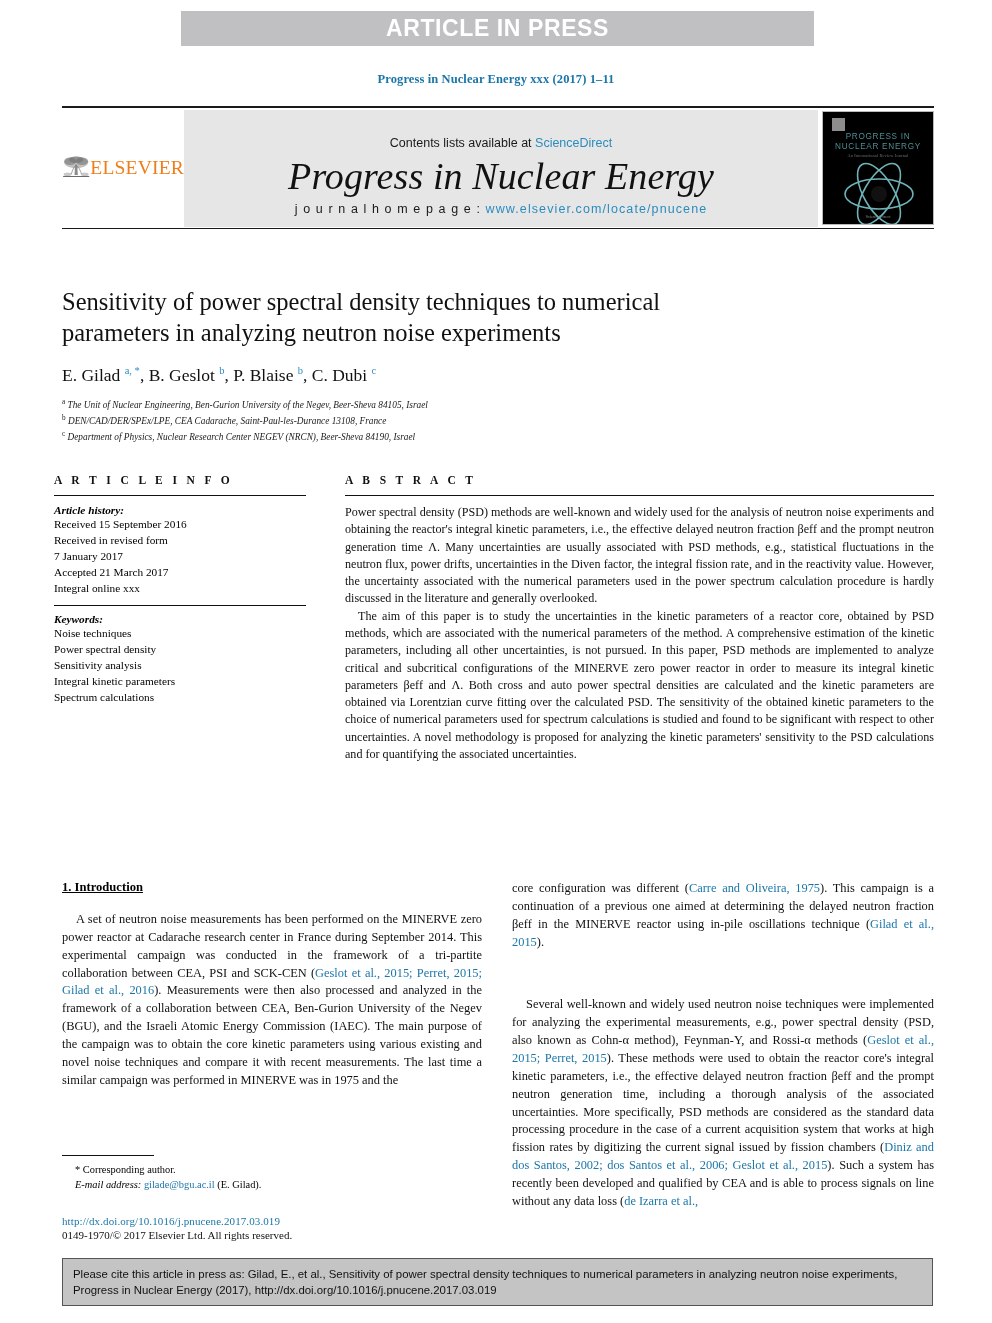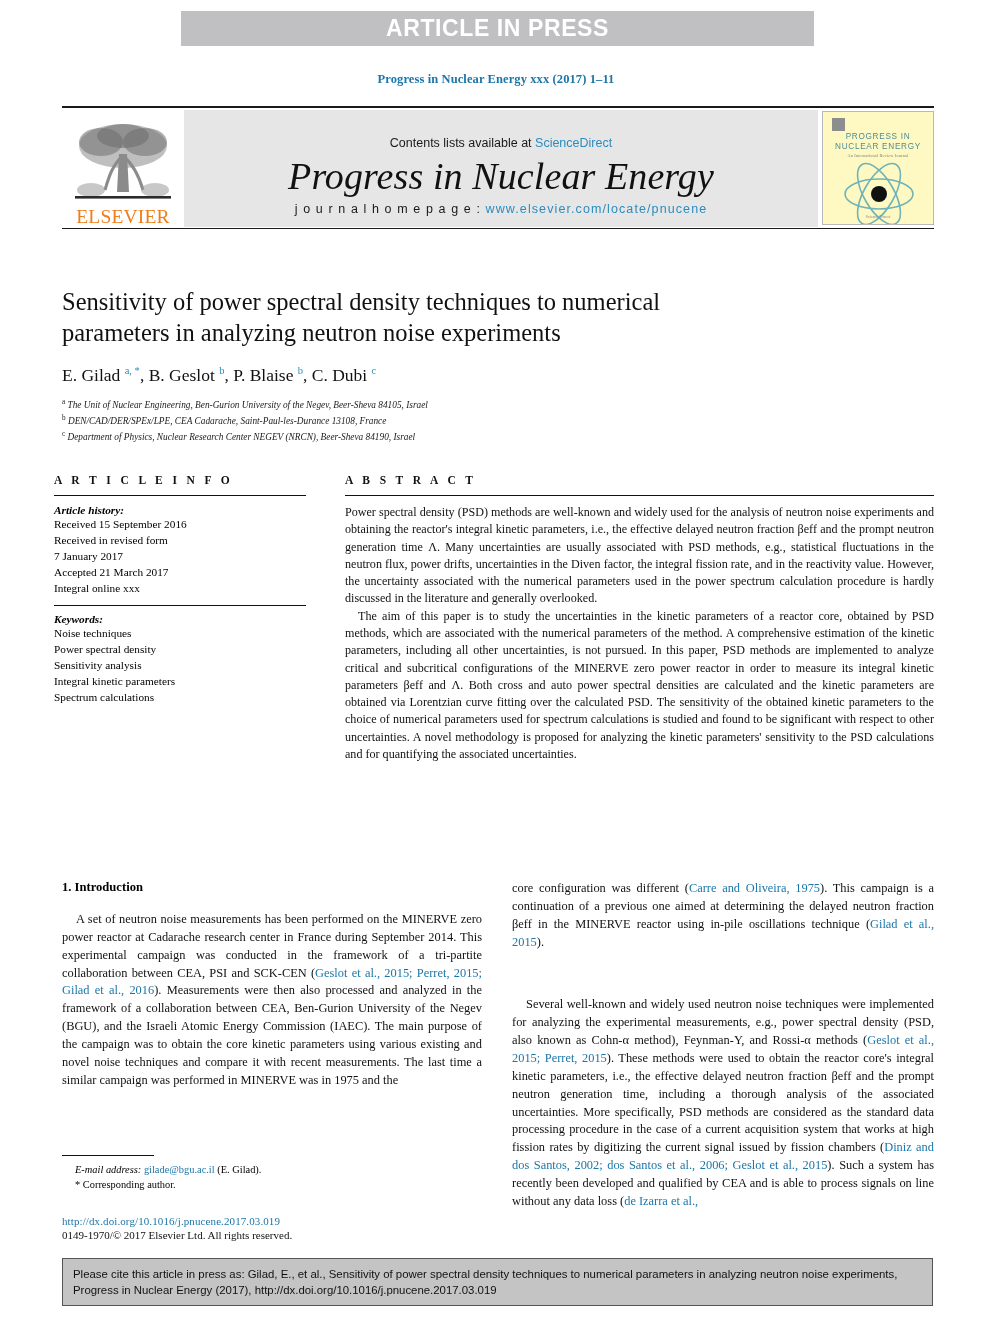--- a/index.html
+++ b/index.html
@@ -72,21 +72,21 @@
     height: 100%;
     display: flex;
     align-items: stretch;
   }
   .elsevier-logo {
     width: 122px;
     flex: 0 0 122px;
     position: relative;
     background: #fff;
     display: flex;
-    flex-direction: column;
+    flex-direction: row;
     align-items: center;
     justify-content: flex-end;
     padding-bottom: 2px;
     box-sizing: border-box;
   }
   .tree-svg { display:block; }
   .elsevier-word {
     font-family: "Liberation Serif", serif;
     font-size: 19.5px;
     letter-spacing: 0.2px;
@@ -128,21 +128,21 @@
     letter-spacing: 1.1px;
   }
   .homepage-line .url {
     color: #2b8cbe;
   }
   .cover-thumb {
     width: 112px;
     flex: 0 0 112px;
     margin: 3px 0 3px 4px;
     border: 1px solid #b9b9b9;
-    background: #fef9c3;
+    background: #000000;
     position: relative;
     box-sizing: border-box;
     overflow: hidden;
   }
   .cover-badge {
     position: absolute;
     left: 9px; top: 6px;
     width: 13px; height: 13px;
     background: #8d8d8d;
   }
@@ -275,20 +275,21 @@
   .col-right {
     position: absolute;
     left: 512px;
     top: 880px;
     width: 422px;
   }
   .body-head {
     font-weight: bold;
     font-size: 12.6px;
     margin: 0 0 16px 0;
+    text-decoration: underline;
   }
   .body-text {
     font-size: 12.4px;
     line-height: 1.44;
     text-align: justify;
     margin: 0;
     color: #111;
   }
   .body-text + .body-text { text-indent: 14px; margin-top: 45px; }
   .lnk { color: #1b76a8; }
@@ -455,22 +456,22 @@
     <p class="body-text" style="text-indent:14px;"><span>A set of neutron noise measurements has been performed on the MINERVE zero power reactor at Cadarache research center in France during September 2014. This experimental campaign was conducted in the framework of a tri-partite collaboration between CEA, PSI and SCK-CEN (</span><span class="lnk">Geslot et al., 2015; Perret, 2015; Gilad et al., 2016</span><span>). Measurements were then also processed and analyzed in the framework of a collaboration between CEA, Ben-Gurion University of the Negev (BGU), and the Israeli Atomic Energy Commission (IAEC). The main purpose of the campaign was to obtain the core kinetic parameters using various existing and novel noise techniques and compare it with recent measurements. The last time a similar campaign was performed in MINERVE was in 1975 and the</span></p>
   </div>
 
   <div class="col-right">
     <p class="body-text"><span>core configuration was different (</span><span class="lnk">Carre and Oliveira, 1975</span><span>). This campaign is a continuation of a previous one aimed at determining the delayed neutron fraction βeff in the MINERVE reactor using in-pile oscillations technique (</span><span class="lnk">Gilad et al., 2015</span><span>).</span></p>
     <p class="body-text"><span>Several well-known and widely used neutron noise techniques were implemented for analyzing the experimental measurements, e.g., power spectral density (PSD, also known as Cohn-α method), Feynman-Y, and Rossi-α methods (</span><span class="lnk">Geslot et al., 2015; Perret, 2015</span><span>). These methods were used to obtain the reactor core's integral kinetic parameters, i.e., the effective delayed neutron fraction βeff and the prompt neutron generation time, including a thorough analysis of the associated uncertainties. More specifically, PSD methods are considered as the standard data processing procedure in the case of a current acquisition system that works at high fission rates by digitizing the current signal issued by fission chambers (</span><span class="lnk">Diniz and dos Santos, 2002; dos Santos et al., 2006; Geslot et al., 2015</span><span>). Such a system has recently been developed and qualified by CEA and is able to process signals on line without any data loss (</span><span class="lnk">de Izarra et al.,</span></p>
   </div>
 
   <div class="footnote">
     <div class="fn-rule"></div>
+    <div class="fn-line fn-indent">* Corresponding author.</div>
     <div class="fn-line fn-indent"><span class="it">E-mail address:</span> <span class="lnk">gilade@bgu.ac.il</span> <span>(E. Gilad).</span></div>
-    <div class="fn-line fn-indent">* Corresponding author.</div>
   </div>
 
   <div class="doi-block">
     <div class="doi-line">http://dx.doi.org/10.1016/j.pnucene.2017.03.019</div>
     <div class="issn-line">0149-1970/© 2017 Elsevier Ltd. All rights reserved.</div>
   </div>
 
   <div class="cite-box">
     <div class="cite-text">Please cite this article in press as: Gilad, E., et al., Sensitivity of power spectral density techniques to numerical parameters in analyzing neutron noise experiments, Progress in Nuclear Energy (2017), http://dx.doi.org/10.1016/j.pnucene.2017.03.019</div>
   </div>

